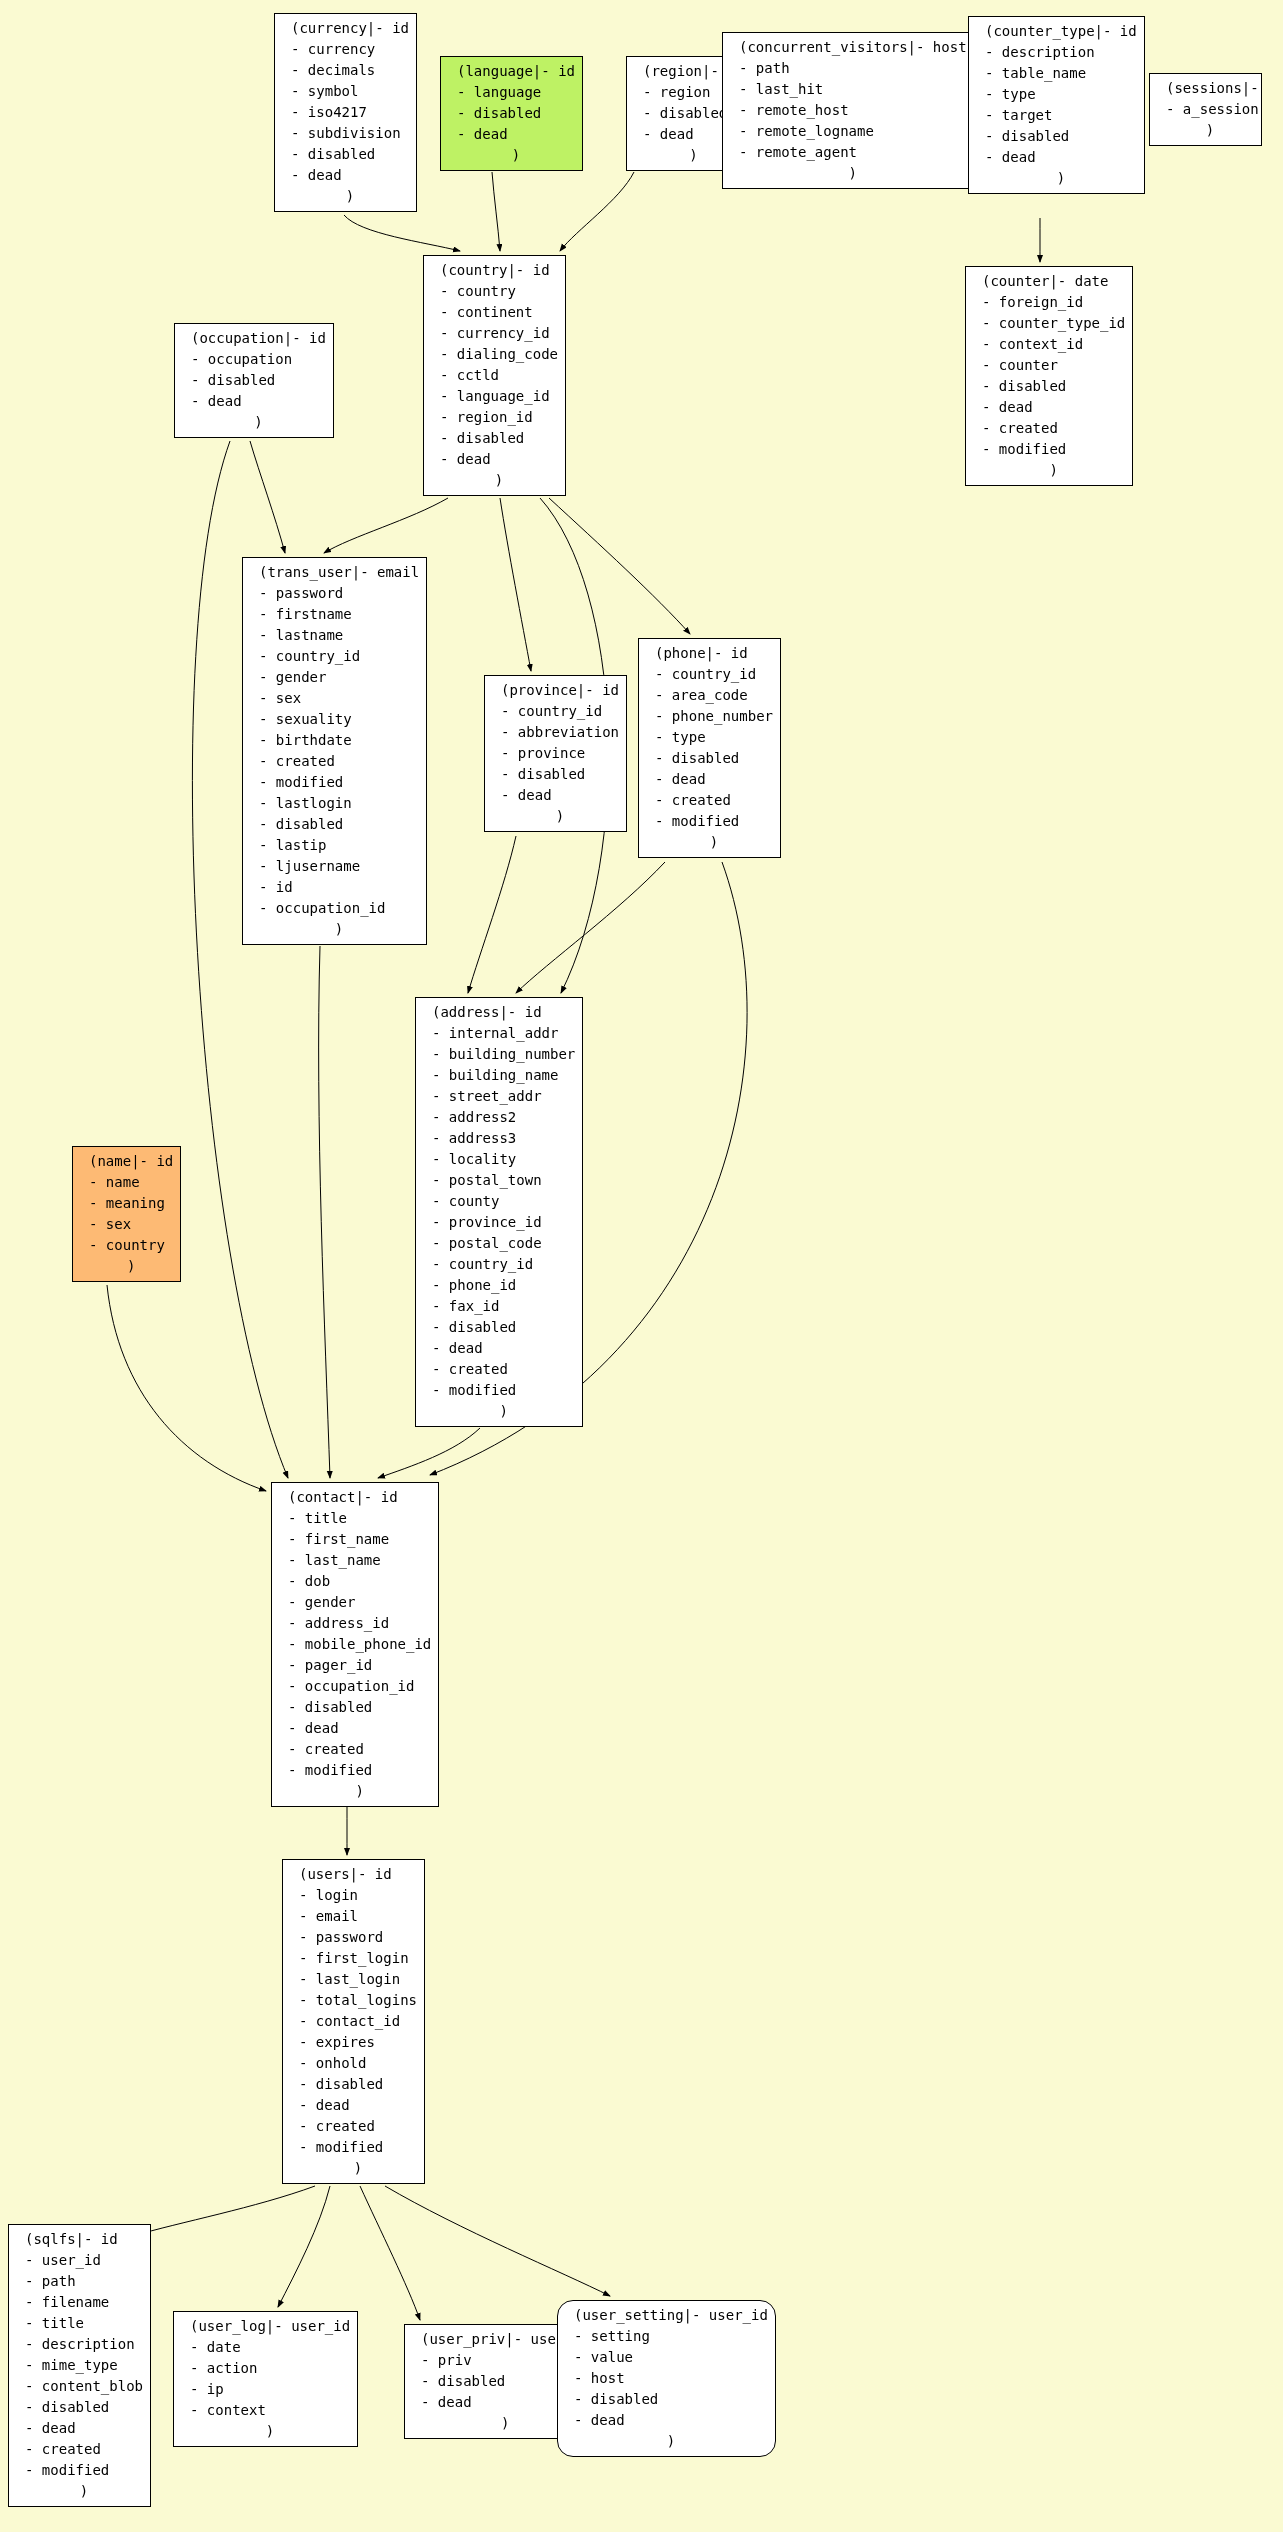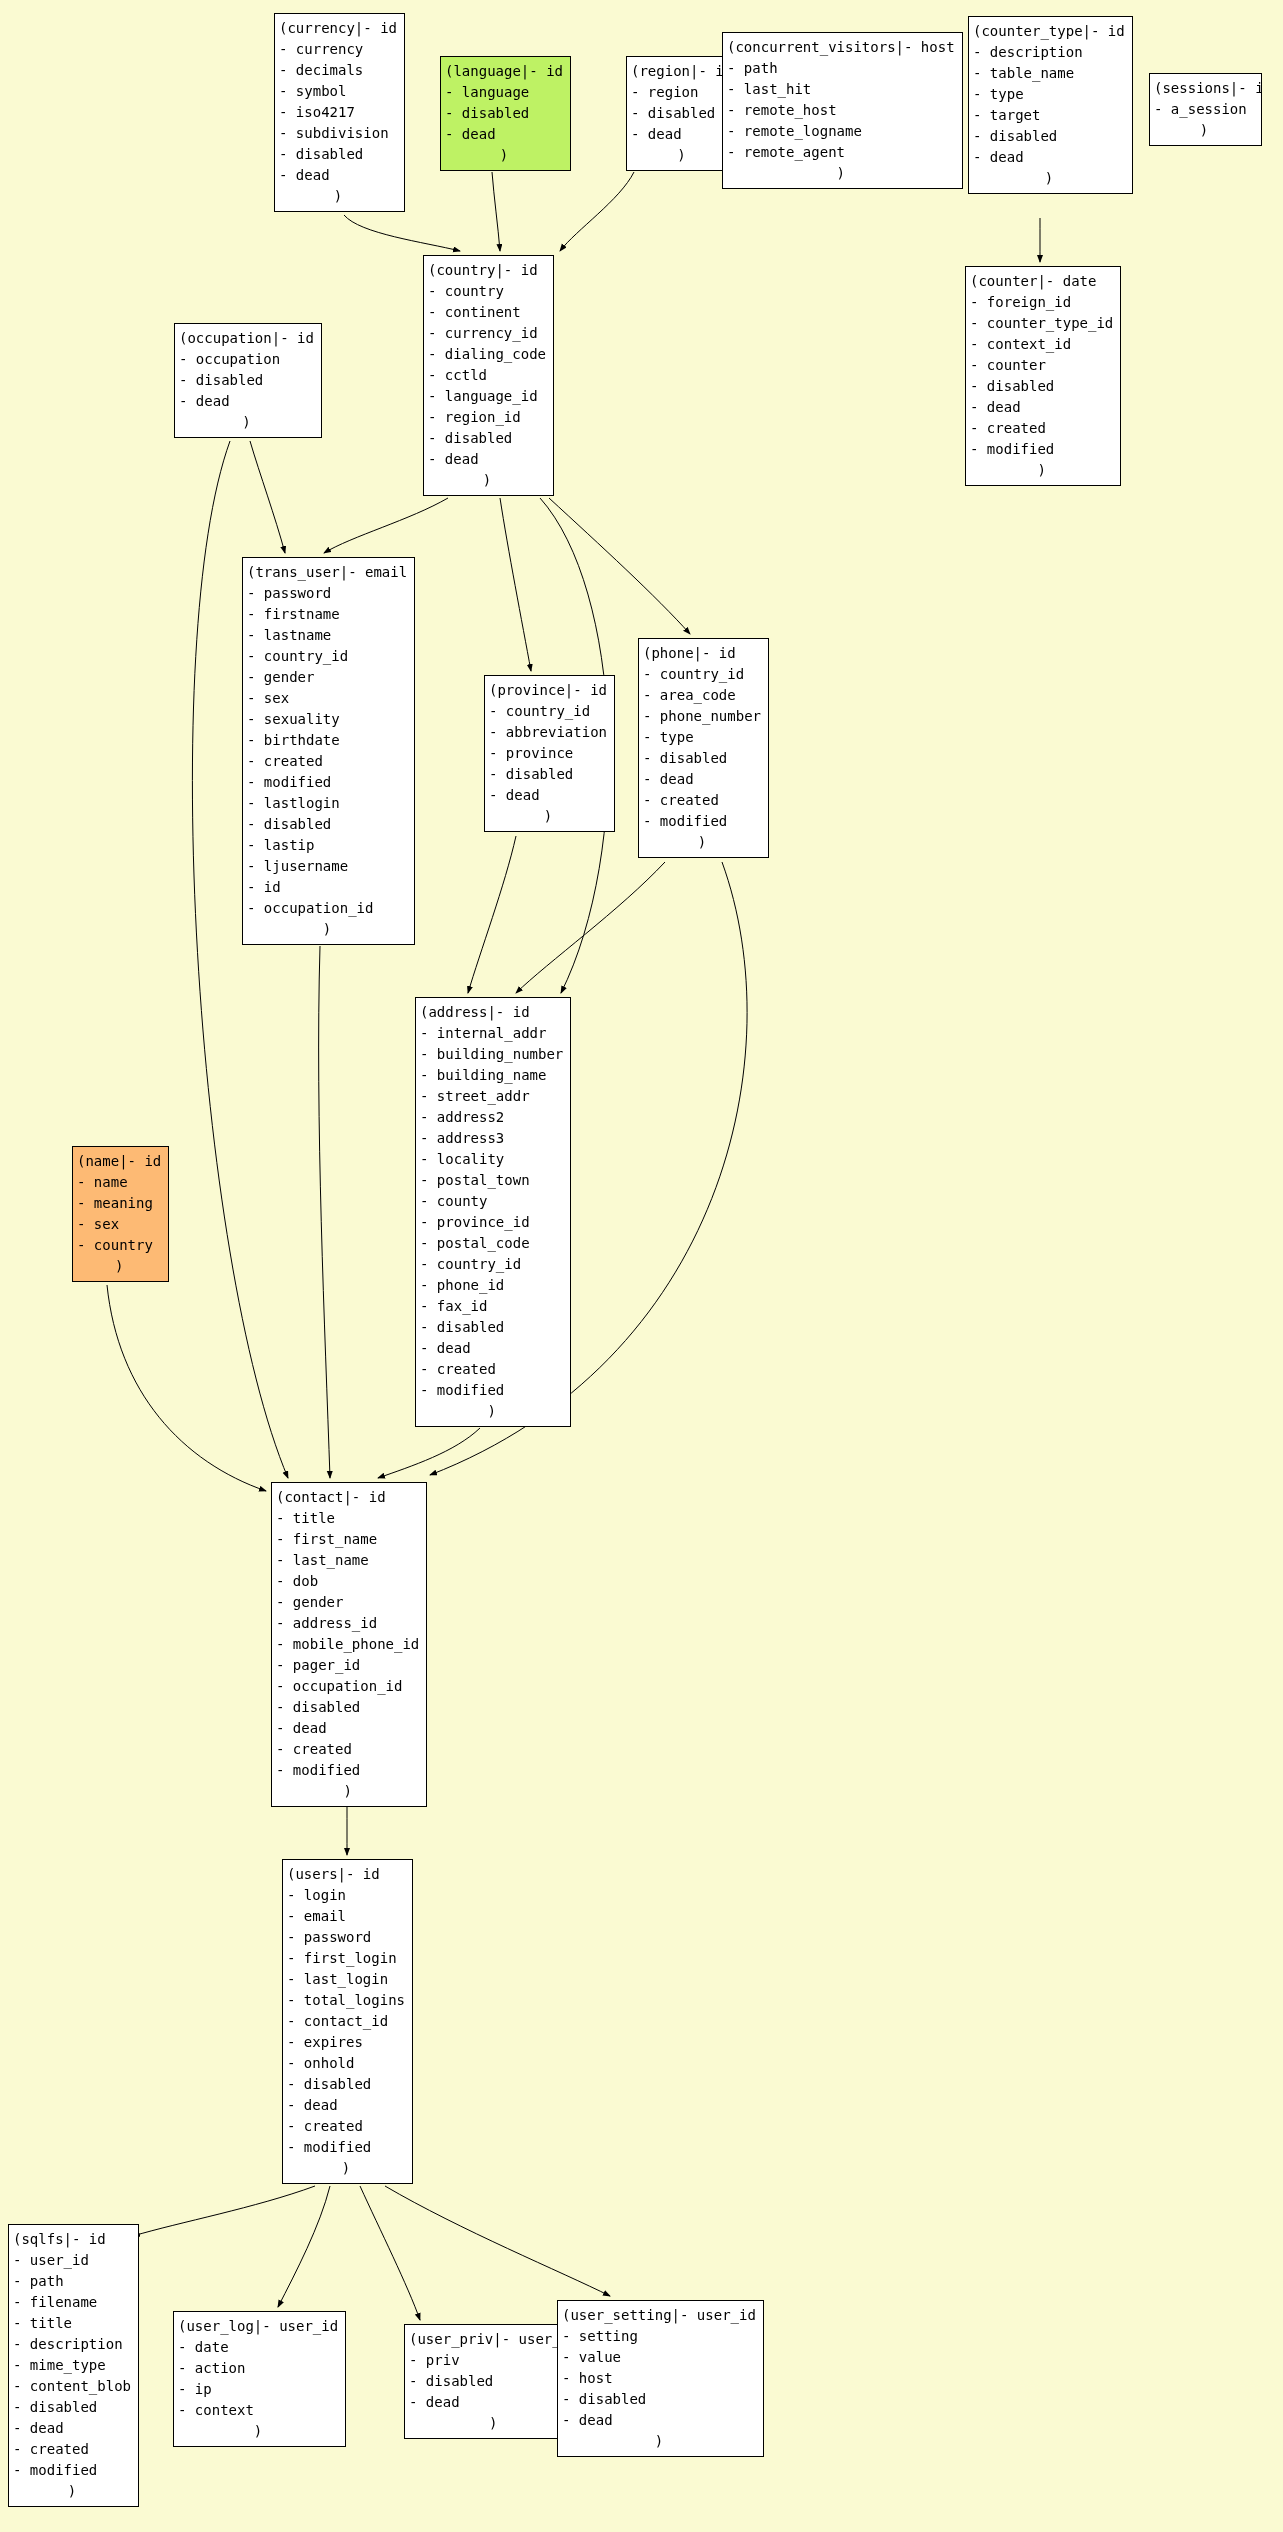--- a/index.html
+++ b/index.html
@@ -28,21 +28,21 @@
     stroke: #000000;
     stroke-width: 1;
   }
   .table-box {
     position: absolute;
     background: #ffffff;
     border: 1px solid #000000;
     color: #000000;
     font-size: 14px;
     line-height: 21px;
-    padding: 4px 7px 4px 4px;
+    padding: 4px 7px 4px 16px;
     white-space: pre;
     overflow: hidden;
   }
   .tbl-header { white-space: pre; }
   .tbl-field  { white-space: pre; }
   .tbl-footer { text-align: center; }
 </style>
 </head>
 <body>
 
@@ -87,14 +87,14 @@
     <div class="table-box" style="left: 242px; top: 557px; background: rgb(255, 255, 255); border-color: rgb(0, 0, 0);"><div class="tbl-header">(trans_user|- email</div><div class="tbl-field">- password</div><div class="tbl-field">- firstname</div><div class="tbl-field">- lastname</div><div class="tbl-field">- country_id</div><div class="tbl-field">- gender</div><div class="tbl-field">- sex</div><div class="tbl-field">- sexuality</div><div class="tbl-field">- birthdate</div><div class="tbl-field">- created</div><div class="tbl-field">- modified</div><div class="tbl-field">- lastlogin</div><div class="tbl-field">- disabled</div><div class="tbl-field">- lastip</div><div class="tbl-field">- ljusername</div><div class="tbl-field">- id</div><div class="tbl-field">- occupation_id</div><div class="tbl-footer">)</div></div>
     <div class="table-box" style="left: 484px; top: 675px; background: rgb(255, 255, 255); border-color: rgb(0, 0, 0);"><div class="tbl-header">(province|- id</div><div class="tbl-field">- country_id</div><div class="tbl-field">- abbreviation</div><div class="tbl-field">- province</div><div class="tbl-field">- disabled</div><div class="tbl-field">- dead</div><div class="tbl-footer">)</div></div>
     <div class="table-box" style="left: 638px; top: 638px; background: rgb(255, 255, 255); border-color: rgb(0, 0, 0);"><div class="tbl-header">(phone|- id</div><div class="tbl-field">- country_id</div><div class="tbl-field">- area_code</div><div class="tbl-field">- phone_number</div><div class="tbl-field">- type</div><div class="tbl-field">- disabled</div><div class="tbl-field">- dead</div><div class="tbl-field">- created</div><div class="tbl-field">- modified</div><div class="tbl-footer">)</div></div>
     <div class="table-box" style="left: 415px; top: 997px; background: rgb(255, 255, 255); border-color: rgb(0, 0, 0);"><div class="tbl-header">(address|- id</div><div class="tbl-field">- internal_addr</div><div class="tbl-field">- building_number</div><div class="tbl-field">- building_name</div><div class="tbl-field">- street_addr</div><div class="tbl-field">- address2</div><div class="tbl-field">- address3</div><div class="tbl-field">- locality</div><div class="tbl-field">- postal_town</div><div class="tbl-field">- county</div><div class="tbl-field">- province_id</div><div class="tbl-field">- postal_code</div><div class="tbl-field">- country_id</div><div class="tbl-field">- phone_id</div><div class="tbl-field">- fax_id</div><div class="tbl-field">- disabled</div><div class="tbl-field">- dead</div><div class="tbl-field">- created</div><div class="tbl-field">- modified</div><div class="tbl-footer">)</div></div>
     <div class="table-box" style="left: 72px; top: 1146px; background: #fdba74; border-color: rgb(0, 0, 0);"><div class="tbl-header">(name|- id</div><div class="tbl-field">- name</div><div class="tbl-field">- meaning</div><div class="tbl-field">- sex</div><div class="tbl-field">- country</div><div class="tbl-footer">)</div></div>
     <div class="table-box" style="left: 271px; top: 1482px; background: rgb(255, 255, 255); border-color: rgb(0, 0, 0);"><div class="tbl-header">(contact|- id</div><div class="tbl-field">- title</div><div class="tbl-field">- first_name</div><div class="tbl-field">- last_name</div><div class="tbl-field">- dob</div><div class="tbl-field">- gender</div><div class="tbl-field">- address_id</div><div class="tbl-field">- mobile_phone_id</div><div class="tbl-field">- pager_id</div><div class="tbl-field">- occupation_id</div><div class="tbl-field">- disabled</div><div class="tbl-field">- dead</div><div class="tbl-field">- created</div><div class="tbl-field">- modified</div><div class="tbl-footer">)</div></div>
     <div class="table-box" style="left: 282px; top: 1859px; background: rgb(255, 255, 255); border-color: rgb(0, 0, 0);"><div class="tbl-header">(users|- id</div><div class="tbl-field">- login</div><div class="tbl-field">- email</div><div class="tbl-field">- password</div><div class="tbl-field">- first_login</div><div class="tbl-field">- last_login</div><div class="tbl-field">- total_logins</div><div class="tbl-field">- contact_id</div><div class="tbl-field">- expires</div><div class="tbl-field">- onhold</div><div class="tbl-field">- disabled</div><div class="tbl-field">- dead</div><div class="tbl-field">- created</div><div class="tbl-field">- modified</div><div class="tbl-footer">)</div></div>
     <div class="table-box" style="left: 8px; top: 2224px; background: rgb(255, 255, 255); border-color: rgb(0, 0, 0);"><div class="tbl-header">(sqlfs|- id</div><div class="tbl-field">- user_id</div><div class="tbl-field">- path</div><div class="tbl-field">- filename</div><div class="tbl-field">- title</div><div class="tbl-field">- description</div><div class="tbl-field">- mime_type</div><div class="tbl-field">- content_blob</div><div class="tbl-field">- disabled</div><div class="tbl-field">- dead</div><div class="tbl-field">- created</div><div class="tbl-field">- modified</div><div class="tbl-footer">)</div></div>
     <div class="table-box" style="left: 173px; top: 2311px; background: rgb(255, 255, 255); border-color: rgb(0, 0, 0);"><div class="tbl-header">(user_log|- user_id</div><div class="tbl-field">- date</div><div class="tbl-field">- action</div><div class="tbl-field">- ip</div><div class="tbl-field">- context</div><div class="tbl-footer">)</div></div>
     <div class="table-box" style="left: 368px; top: 2324px; background: rgb(255, 255, 255); border-color: rgb(0, 0, 0); margin-left: 36px;"><div class="tbl-header">(user_priv|- user_id</div><div class="tbl-field">- priv</div><div class="tbl-field">- disabled</div><div class="tbl-field">- dead</div><div class="tbl-footer">)</div></div>
-    <div class="table-box" style="left: 557px; top: 2300px; background: rgb(255, 255, 255); border-color: rgb(0, 0, 0);"><div class="tbl-header">(user_setting|- user_id</div><div class="tbl-field">- setting</div><div class="tbl-field">- value</div><div class="tbl-field">- host</div><div class="tbl-field">- disabled</div><div class="tbl-field">- dead</div><div class="tbl-footer">)</div></div>
+    <div class="table-box" style="left: 557px; top: 2300px; background: rgb(255, 255, 255); border-color: rgb(0, 0, 0); border-radius: 16px;"><div class="tbl-header">(user_setting|- user_id</div><div class="tbl-field">- setting</div><div class="tbl-field">- value</div><div class="tbl-field">- host</div><div class="tbl-field">- disabled</div><div class="tbl-field">- dead</div><div class="tbl-footer">)</div></div>
   </div>
 
 </body></html>

